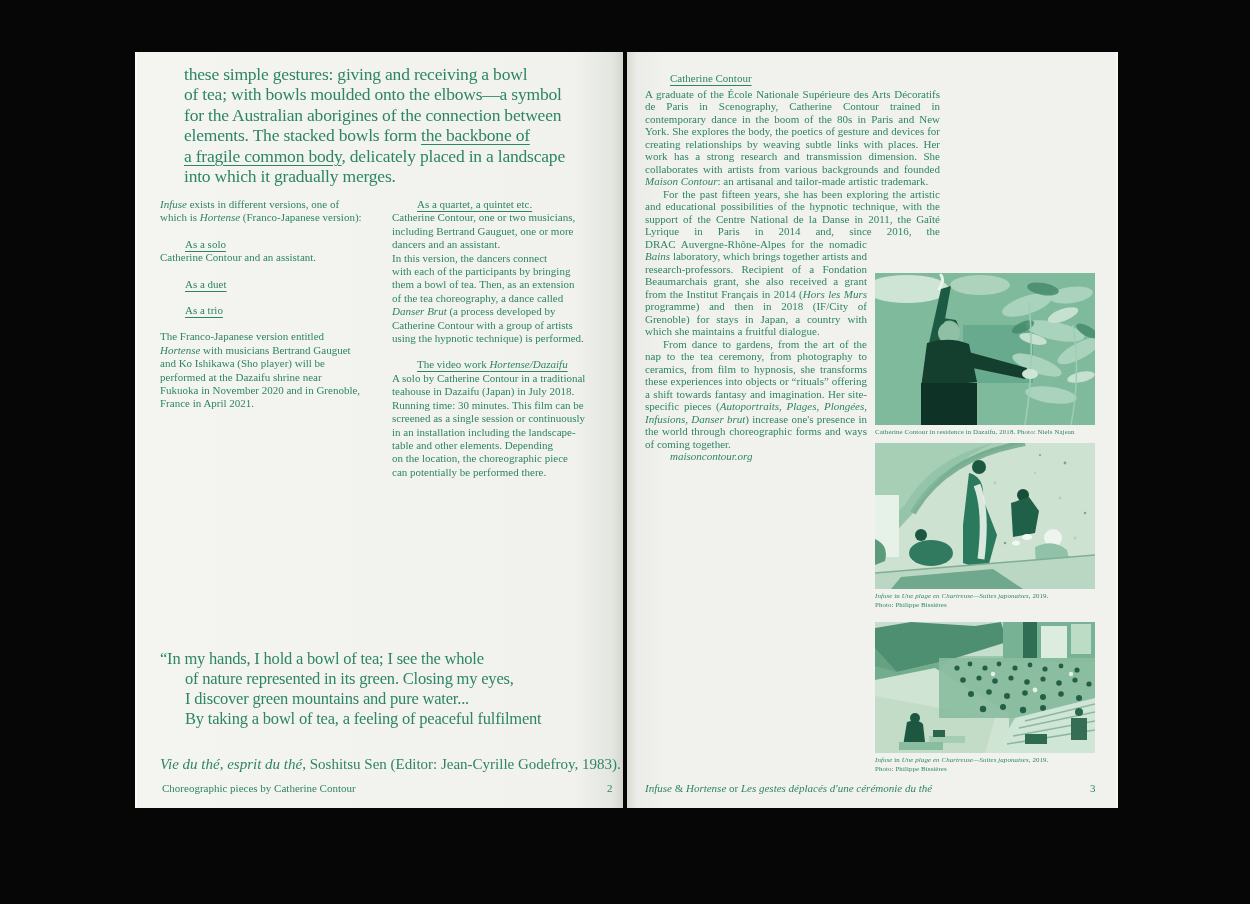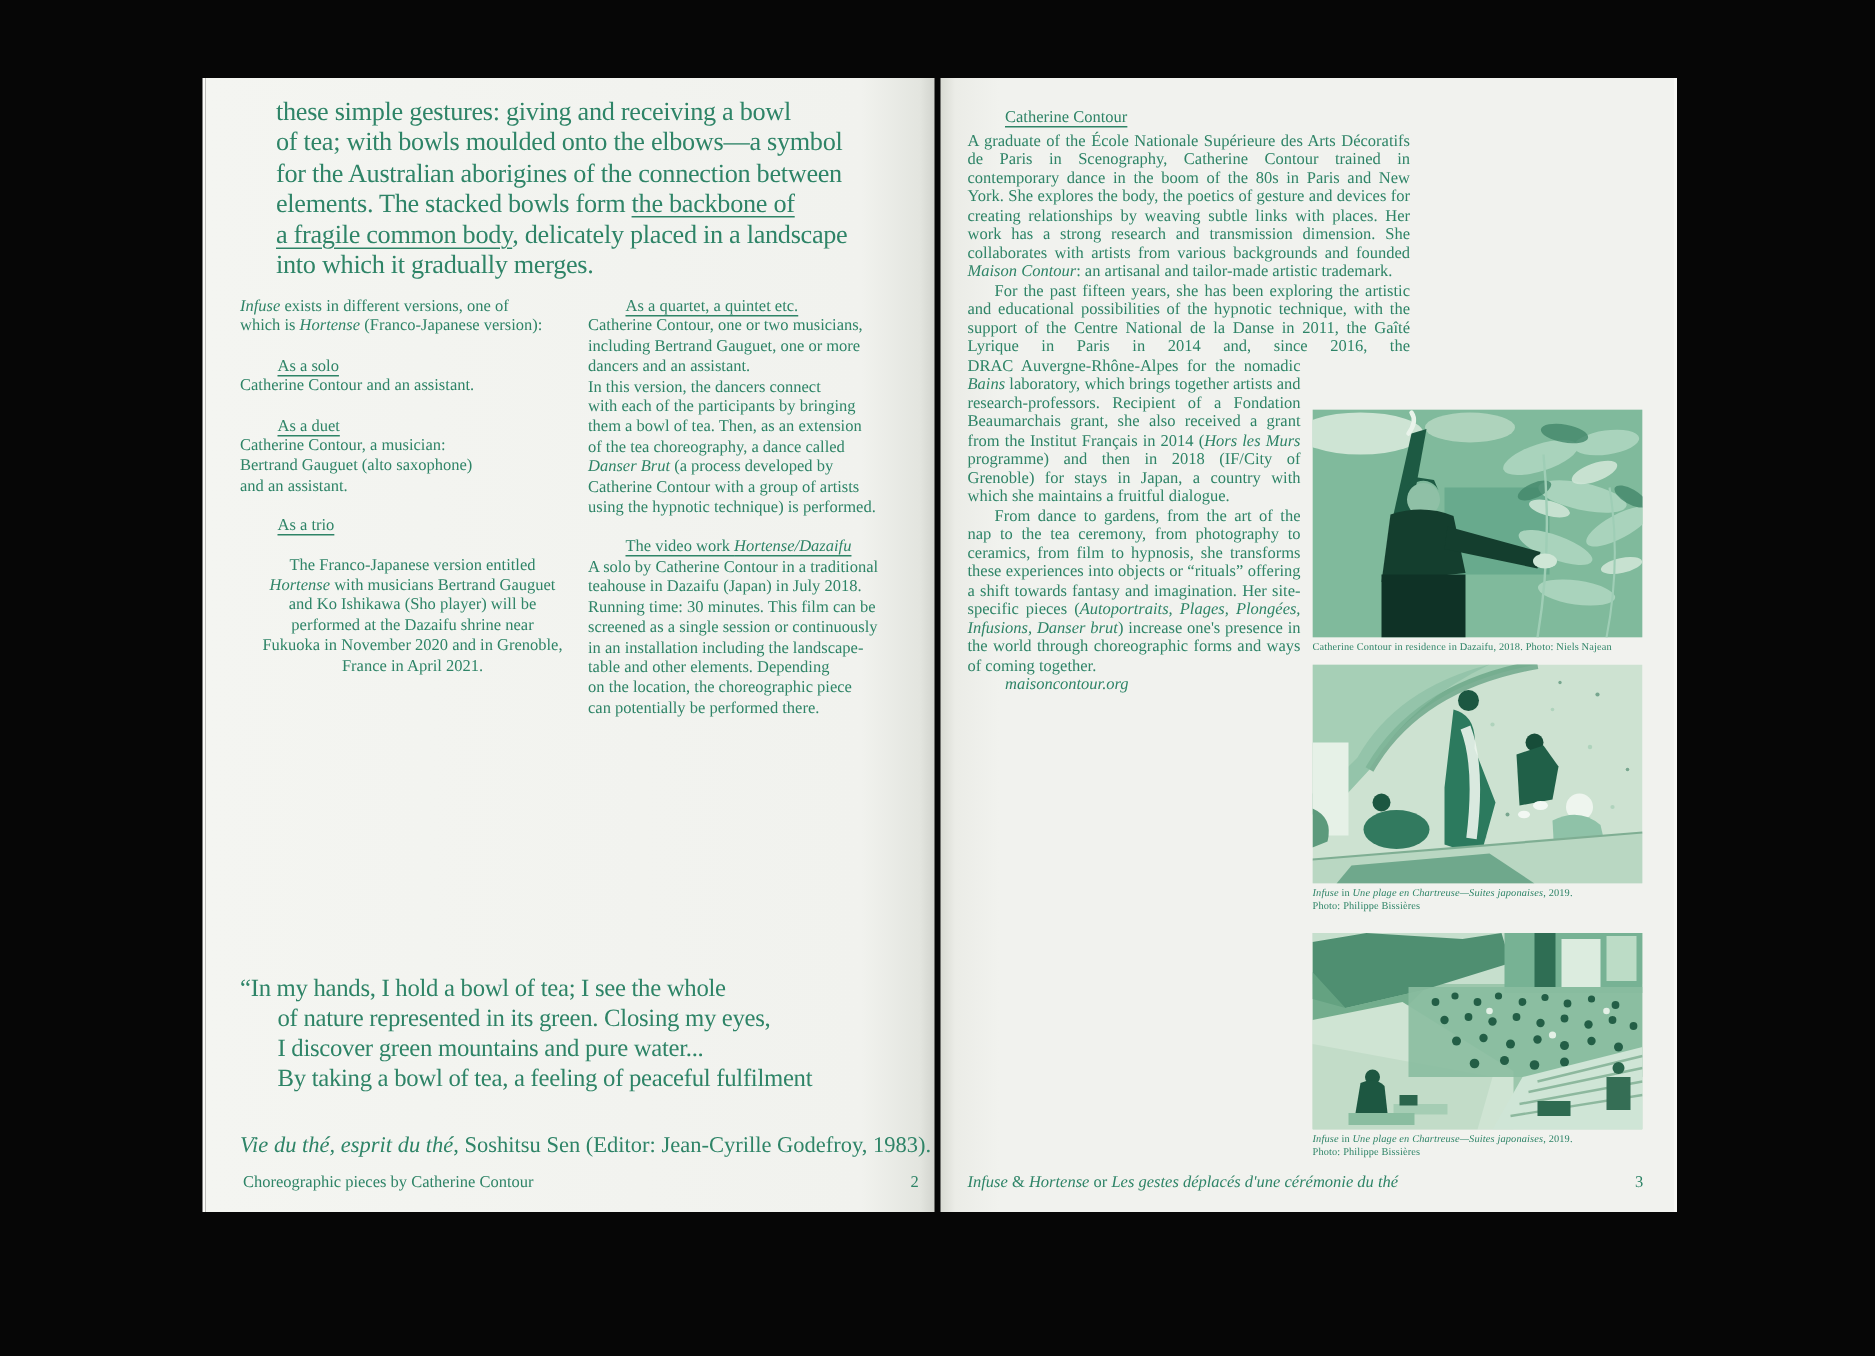--- a/index.html
+++ b/index.html
@@ -31,21 +31,21 @@
     font-size:17.5px; line-height:20.4px; letter-spacing:-0.2px;
     white-space:pre-line;
   }
   .col { position:absolute; top:146px; font-size:11px; line-height:13.4px; letter-spacing:0; }
   .col1 { left:23px;  width:230px; }
   .col2 { left:255px; width:230px; }
   .pre  { white-space:pre-line; }
   .sect-title { margin:13px 0 0 25px; }
   .col2 .sect-title.first { margin-top:0; }
   .sect-body { white-space:pre-line; }
-  .para { margin-top:13px; white-space:pre-line;text-align:center; }
+  .para { margin-top:13px; white-space:pre-line; }
 
   .quote {
     position:absolute; left:23px; top:597px;
     font-size:16.5px; line-height:20px; letter-spacing:-0.2px;
   }
   .qline.ind { padding-left:25px; }
   .attrib { position:absolute; left:23px; top:704px; font-size:15px; }
 
   .footer { position:absolute; top:730px; left:0; width:100%; font-size:11px; }
   .footer .f-text { position:absolute; left:25px; top:0; white-space:nowrap; }
@@ -89,23 +89,20 @@
 into which it gradually merges.</span></div>
 
     <div class="col col1">
       <div class="pre"><i>Infuse</i><span> exists in different versions, one of
 which is </span><i>Hortense</i><span> (Franco-Japanese version):</span></div>
 
       <div class="sect-title u">As a solo</div>
       <div class="sect-body">Catherine Contour and an assistant.</div>
 
       <div class="sect-title u">As a duet</div>
-      <div class="sect-body">Catherine Contour, a musician:
-Bertrand Gauguet (alto saxophone)
-and an assistant.</div>
 
       <div class="sect-title u">As a trio</div>
 
       <div class="para"><span>The Franco-Japanese version entitled
 </span><i>Hortense</i><span> with musicians Bertrand Gauguet
 and Ko Ishikawa (Sho player) will be
 performed at the Dazaifu shrine near
 Fukuoka in November 2020 and in Grenoble,
 France in April 2021.</span></div>
     </div>

